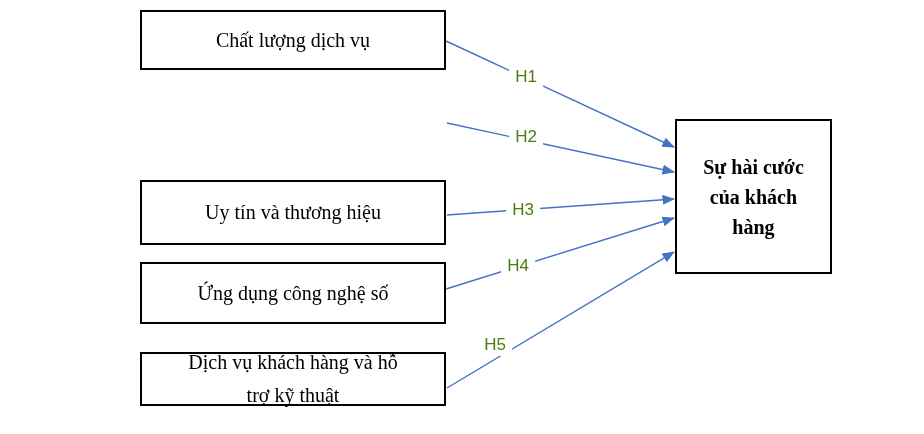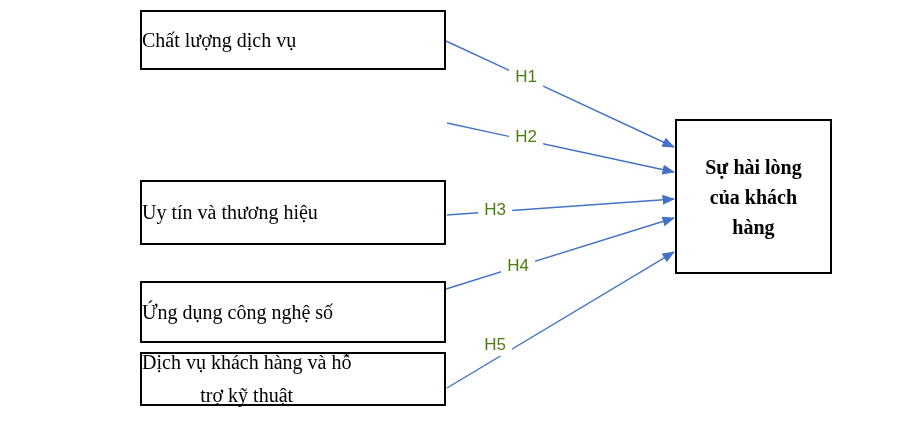--- a/index.html
+++ b/index.html
@@ -30,20 +30,21 @@
     fill: var(--arrow-color, #4472C4);
   }
   .factor-box {
     position: absolute;
     left: 140px;
     width: 306px;
     border: 2px solid var(--border-color, #000);
     background: #ffffff;
     display: flex;
     align-items: center;
+    justify-content: center;
     box-sizing: border-box;
   }
   .factor-label {
     font-size: 20px;
     line-height: 33px;
     color: #000000;
     text-align: center;
     white-space: pre-line;
   }
   .outcome-box {
@@ -97,34 +98,34 @@
 
   <div class="factor-box" style="top:10px; height:60px">
     <span class="factor-label">Chất lượng dịch vụ</span>
   </div>
 
 
   <div class="factor-box" style="top:180px; height:65px">
     <span class="factor-label">Uy tín và thương hiệu</span>
   </div>
 
-  <div class="factor-box" style="top:281px; height:62px">
+  <div class="factor-box" style="top:262px; height:62px">
     <span class="factor-label">Ứng dụng công nghệ số</span>
   </div>
 
   <div class="factor-box" style="top:352px; height:54px">
     <span class="factor-label">Dịch vụ khách hàng và hỗ
 trợ kỹ thuật</span>
   </div>
 
   <div class="h-label" style="left:526px; top:77px">H1</div>
   <div class="h-label" style="left:526px; top:137px">H2</div>
-  <div class="h-label" style="left:495px; top:210px">H3</div>
+  <div class="h-label" style="left:523px; top:210px">H3</div>
   <div class="h-label" style="left:518px; top:266px">H4</div>
   <div class="h-label" style="left:495px; top:345px">H5</div>
 
   <div class="outcome-box">
-    <span class="outcome-label">Sự hài lòng
+    <span class="outcome-label">Sự hài cước
 của khách
 hàng</span>
   </div>
 
 </div>
 
 </body></html>

